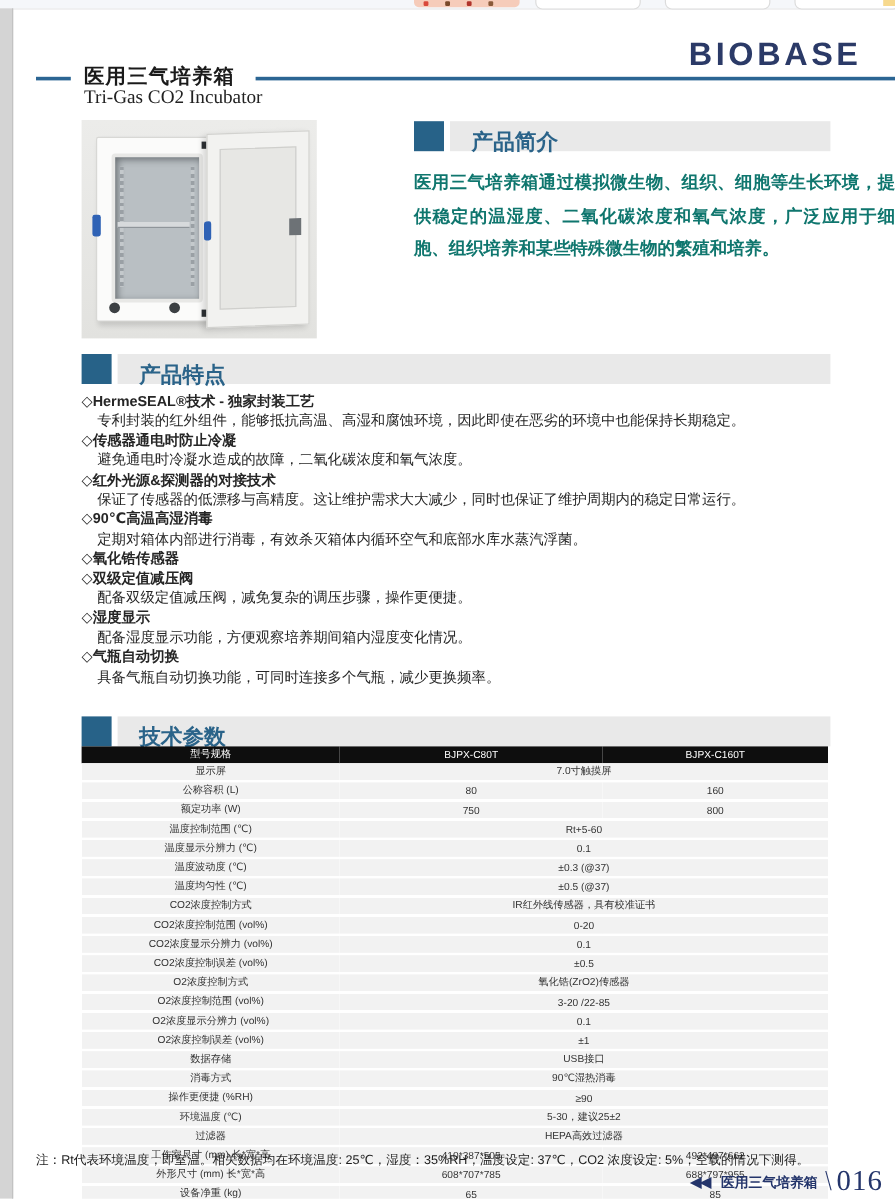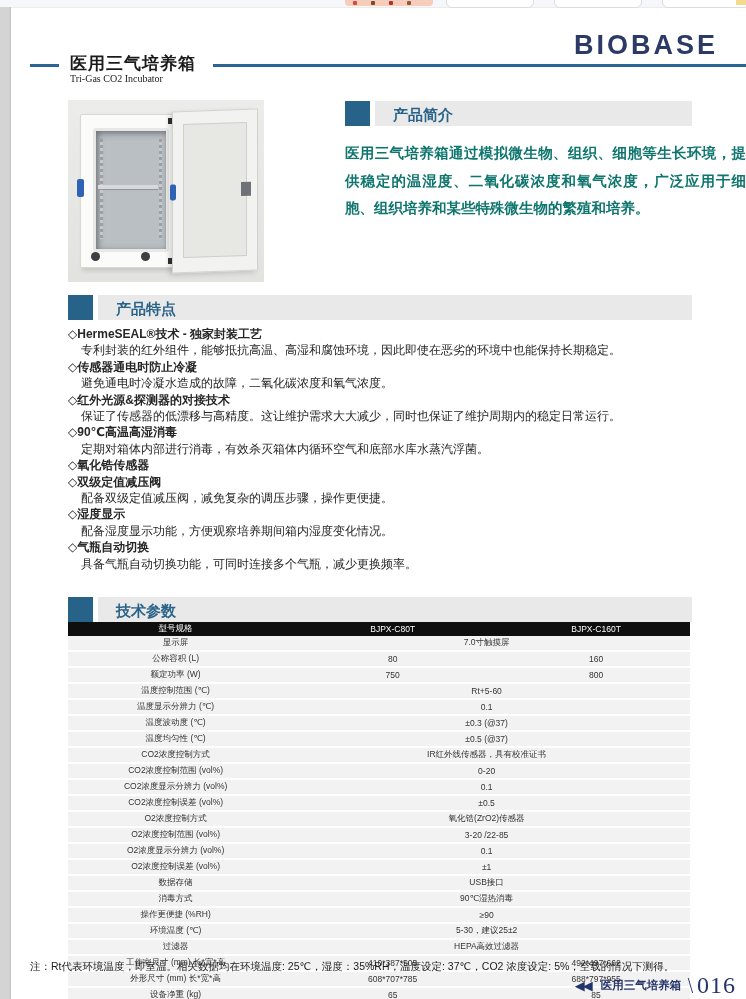--- a/index.html
+++ b/index.html
@@ -11,29 +11,29 @@
   
   .topbar{position:absolute;left:0;top:0;width:746px;height:7px;background:#f5f7fa;border-bottom:1px solid #ececec;}
   .pill{position:absolute;top:-6px;height:12px;border:1px solid #dcdcdc;border-radius:6px;background:#fff;}
   .blob{position:absolute;top:0;height:6px;border-radius:0 0 4px 4px;background:#f6ccba;}
   .blob .dot{position:absolute;top:1px;width:4px;height:4px;border-radius:1px;}
   .yellow-sliver{position:absolute;top:0;right:0;width:10px;height:5px;background:#f7d98e;}
   
   .left-strip{position:absolute;left:0;top:7px;width:10px;height:992px;background:#d4d4d4;border-right:1px solid #c2c2c2;}
   
   .title-zh{position:absolute;left:70px;top:52px;font-size:17px;font-weight:bold;color:#1a1a1a;letter-spacing:1px;}
-  .title-en{position:absolute;left:70px;top:73px;font-family:"Liberation Serif","DejaVu Serif",serif;font-size:10px;color:#222;}
+  .title-en{position:absolute;left:70px;top:73px;font-family:"Liberation Serif","DejaVu Serif",serif;font-size:16px;color:#222;}
   .dash{position:absolute;left:30px;top:64px;width:29px;height:3px;background:#2b6593;}
   .longline{position:absolute;left:213px;top:64px;width:533px;height:3px;background:#2b6593;}
   .brand{position:absolute;right:28px;top:30px;font-size:27px;font-weight:bold;color:#2b3a67;letter-spacing:3px;font-family:"Liberation Sans",sans-serif;}
   
   .sec{position:absolute;height:25px;}
   .sec .sq{position:absolute;left:0;top:0;width:25px;height:25px;background:#276288;}
   .sec .bar{position:absolute;top:0;height:25px;background:#e9e9e9;}
-  .sec .txt{position:absolute;top:5px;font-size:15px;font-weight:bold;color:#2a6389;}
+  .sec .txt{position:absolute;top:5px;font-size:18px;font-weight:bold;color:#2a6389;}
   
   .photo{position:absolute;left:68px;top:100px;width:196px;height:182px;background:linear-gradient(#ececea,#e2e2df);overflow:hidden;}
   .cab{position:absolute;left:12px;top:14px;width:96px;height:152px;background:#fbfbfa;border:1px solid #d8d8d5;border-radius:2px;box-shadow:2px 3px 4px rgba(0,0,0,.12);}
   .chamber{position:absolute;left:12px;top:13px;width:70px;height:118px;background:#b9bfc3;border:3px solid #e8e8e6;border-radius:3px;box-shadow:inset 2px 2px 6px rgba(40,45,50,.55);}
   .shelf{position:absolute;left:2px;top:54px;width:60px;height:4px;background:#d7dadc;border-bottom:1px solid #8f959a;}
   .rack{position:absolute;top:8px;width:3px;height:100px;background:repeating-linear-gradient(#9aa0a5 0 3px,#c4c9cc 3px 6px);}
   .handle-body{position:absolute;left:-4px;top:64px;width:7px;height:18px;background:#2f62b5;border-radius:2px;}
   .door{position:absolute;left:104px;top:10px;width:84px;height:160px;background:#f2f2f0;border:1px solid #d2d2cf;transform:skewY(-2deg);box-shadow:-3px 2px 5px rgba(0,0,0,.15);}
   .door-inner{position:absolute;left:10px;top:12px;width:62px;height:132px;background:#e7e7e4;border:1px solid #cfcfcc;}
   .door-latch{position:absolute;right:6px;top:72px;width:10px;height:14px;background:#6d7276;}

